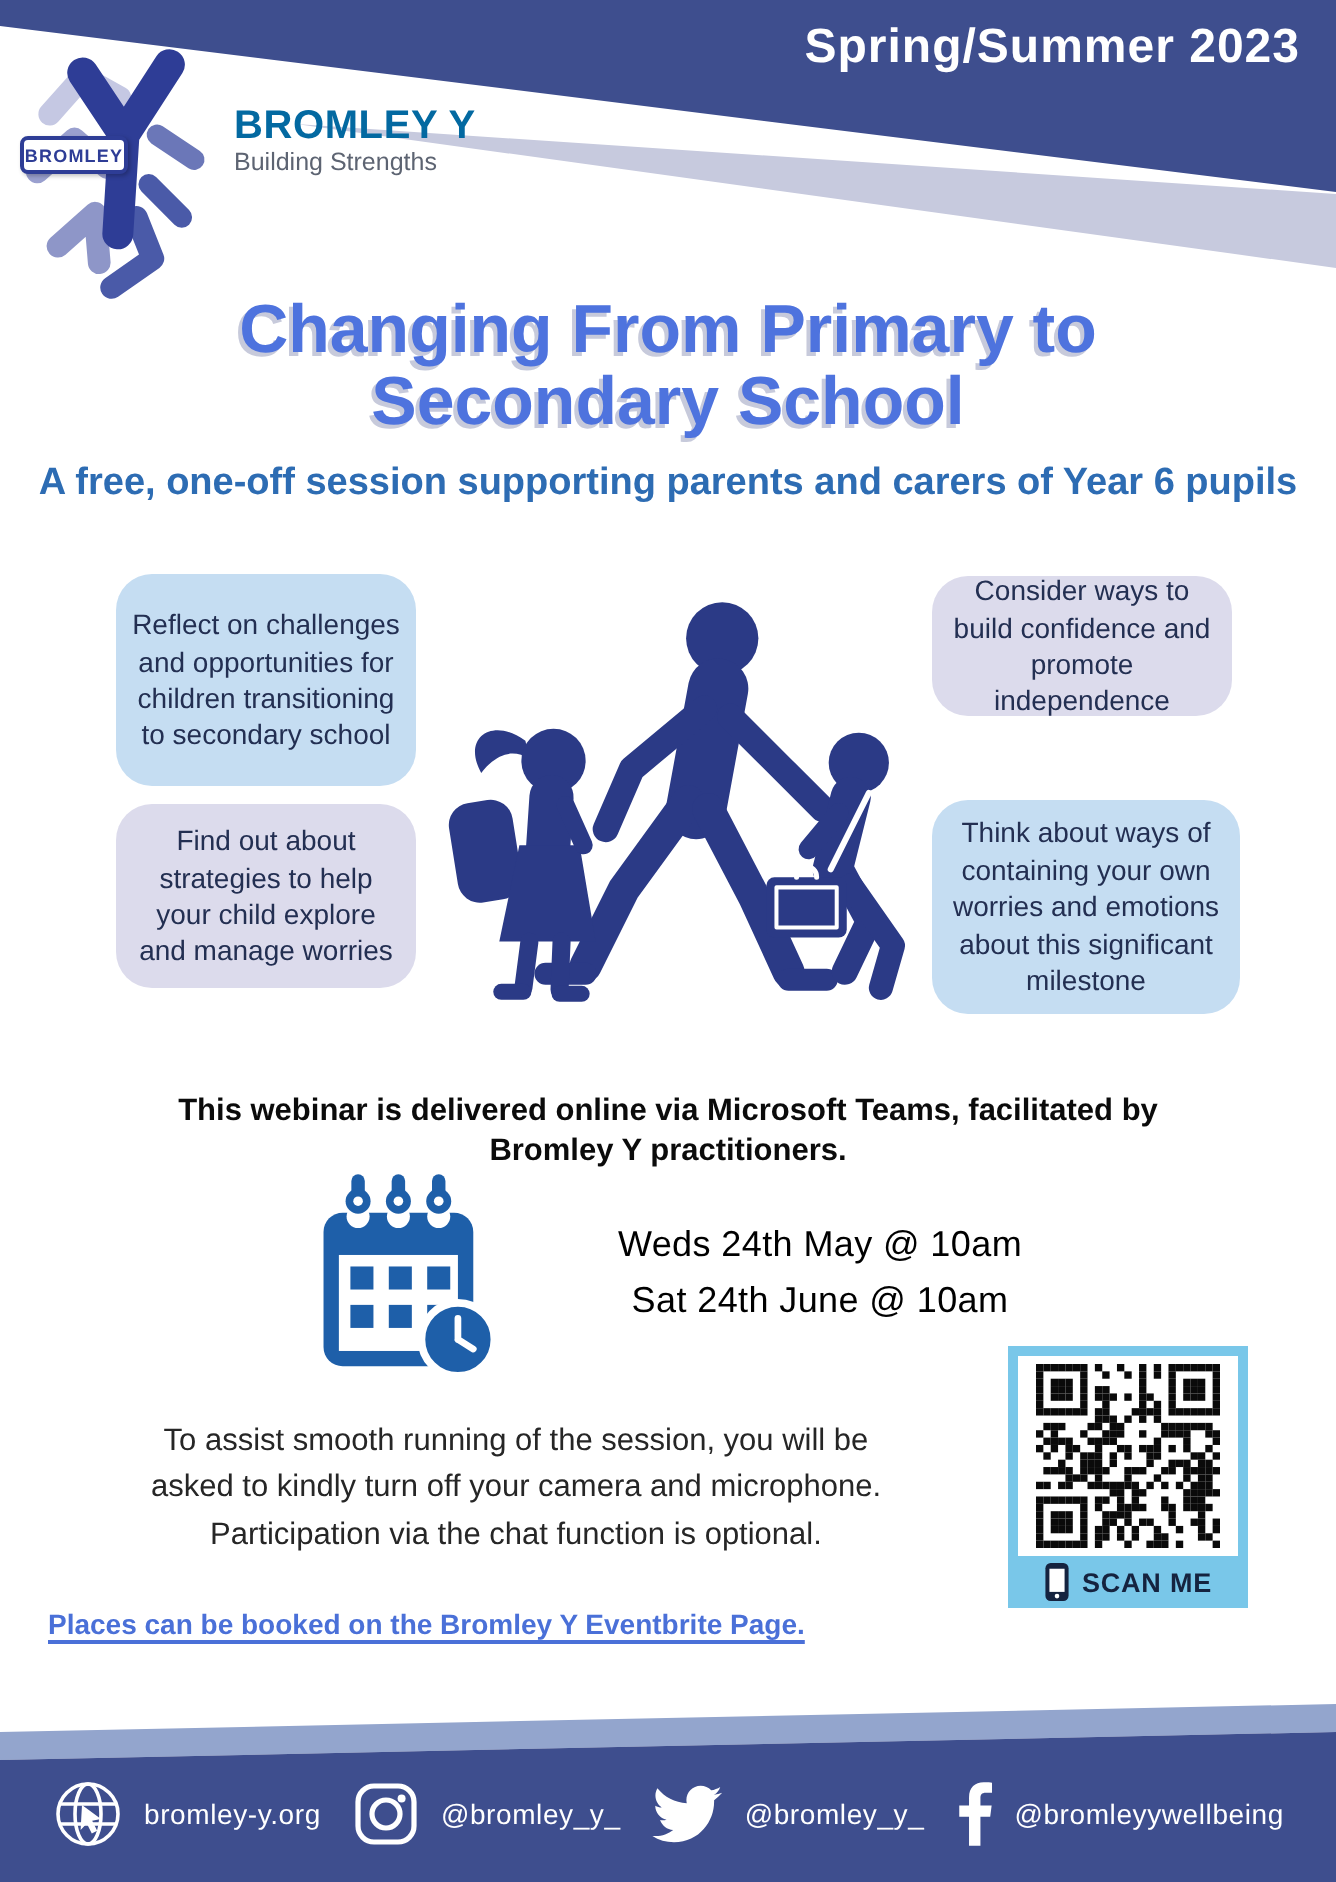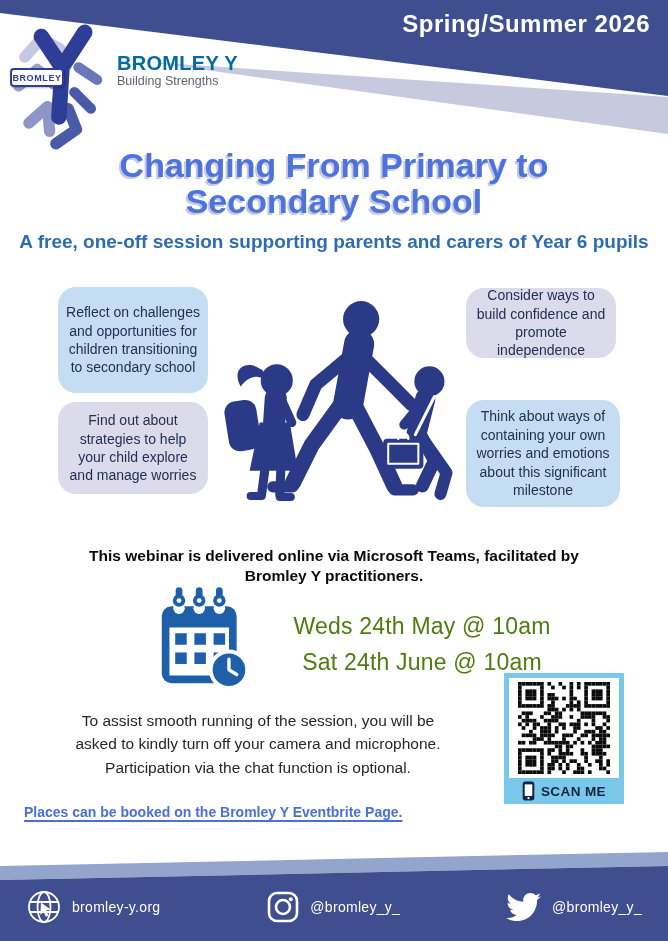--- a/index.html
+++ b/index.html
@@ -28,21 +28,21 @@
   .bbox.tl { left:58px;  top:287px; width:150px; height:106px; }
   .bbox.bl { left:58px;  top:402px; width:150px; height:92px; }
   .bbox.tr { left:466px; top:288px; width:150px; height:70px; }
   .bbox.br { left:466px; top:400px; width:154px; height:107px; }
 
   .illustration { position:absolute; left:212px; top:282px; width:244px; height:236px; }
 
   .delivery-note { position:absolute; top:546px; left:74px; width:520px; text-align:center; color:#0b0b0b; font-size:15.5px; font-weight:bold; line-height:1.3; }
 
   .calendar { position:absolute; left:156px; top:584px; width:96px; height:110px; }
-  .sessions { position:absolute; left:272px; top:608px; width:300px; text-align:center; color:#4d7c0f; font-size:23px; line-height:1.58; letter-spacing:.2px; }
+  .sessions { position:absolute; left:260px; top:608px; width:300px; text-align:center; color:#000000; font-size:18px; line-height:1.58; letter-spacing:.2px; }
 
   .etiquette-note { position:absolute; left:60px; top:709px; width:396px; text-align:center; color:#262626; font-size:15.5px; line-height:1.5; }
 
   
   .qr-frame { position:absolute; left:504px; top:673px; width:120px; background:#79c7e9; padding:5px 5px 0 5px; }
   .qr-white { background:#fff; padding:4px; display:flex; align-items:center; justify-content:center; }
   .qr-bar { height:26px; display:flex; align-items:center; justify-content:center; gap:6px; color:#15233f; font-size:13.5px; font-weight:bold; letter-spacing:.4px; }
 
   .booking-link { position:absolute; left:24px; top:804px; color:#4a70d8; font-size:14px; font-weight:bold; text-decoration:underline; text-decoration-thickness:2px; text-underline-offset:3px; cursor:pointer; }
 
@@ -52,21 +52,21 @@
 </style>
 </head>
 <body>
 
 <div class="poster">
 
   <svg class="layer-svg" width="668" height="140" viewBox="0 0 668 140">
     <polygon points="0,0 668,0 668,96 0,13" fill="#3e4e8e"></polygon>
     <polygon points="148,62 668,97 668,134" fill="#c7cade"></polygon>
   </svg>
-  <div class="banner-edition">Spring/Summer 2026</div>
+  <div class="banner-edition">Spring/Summer 2023</div>
 
   <div class="logo-wrap">
     <svg width="104" height="130" viewBox="0 0 100 126">
       <g fill="none" stroke-linecap="round" stroke-linejoin="round">
         <path d="M14,34 L30,16 L48,26" stroke="#c5c8e3" stroke-width="11"></path>
         <path d="M8,62 L26,46 L42,60" stroke="#9aa0cf" stroke-width="11"></path>
         <path d="M18,98 L36,82 L38,106" stroke="#8e96c8" stroke-width="11"></path>
         <path d="M44,118 L64,104 L56,84" stroke="#4a5aa8" stroke-width="11"></path>
         <path d="M84,56 L66,44" stroke="#6b77b8" stroke-width="10"></path>
         <path d="M78,84 L62,68" stroke="#4a5aa8" stroke-width="10"></path>
@@ -529,15 +529,21 @@
         <circle cx="24.8" cy="9.2" r="2" fill="#fff"></circle>
       </svg>
       <span>@bromley_y_</span>
     </div>
     <div class="social-item">
       <svg width="36" height="31" viewBox="0 0 40 34">
         <path fill="#fff" d="M39 4.6c-1.4.6-3 1-4.6 1.2 1.7-1 2.9-2.5 3.5-4.4-1.5.9-3.2 1.6-5 1.9C31.4 1.7 29.3.8 27 .8c-4.4 0-7.9 3.6-7.9 7.9 0 .6.1 1.2.2 1.8C12.7 10.2 6.9 7 3 2.2 2.3 3.4 1.9 4.7 1.9 6.2c0 2.7 1.4 5.2 3.5 6.6-1.3 0-2.5-.4-3.6-1v.1c0 3.8 2.7 7 6.3 7.7-.7.2-1.4.3-2.1.3-.5 0-1 0-1.5-.1 1 3.1 3.9 5.4 7.3 5.5-2.7 2.1-6.1 3.4-9.7 3.4-.6 0-1.3 0-1.9-.1 3.5 2.2 7.6 3.5 12 3.5 14.4 0 22.3-11.9 22.3-22.3v-1C36.1 7.6 37.5 6.2 39 4.6z"></path>
       </svg>
       <span>@bromley_y_</span>
     </div>
+    <div class="social-item">
+      <svg width="19" height="34" viewBox="0 0 21 37">
+        <path fill="#fff" d="M13.5 36V20h5.4l.8-6.2h-6.2v-4c0-1.8.5-3 3.1-3h3.3V1.2C19.3 1.1 17.3 1 15.3 1 10.5 1 7.2 3.9 7.2 9.2v4.6H1.8V20h5.4v16z"></path>
+      </svg>
+      <span>@bromleyywellbeing</span>
+    </div>
   </div>
 
 </div>
 
 </body></html>

